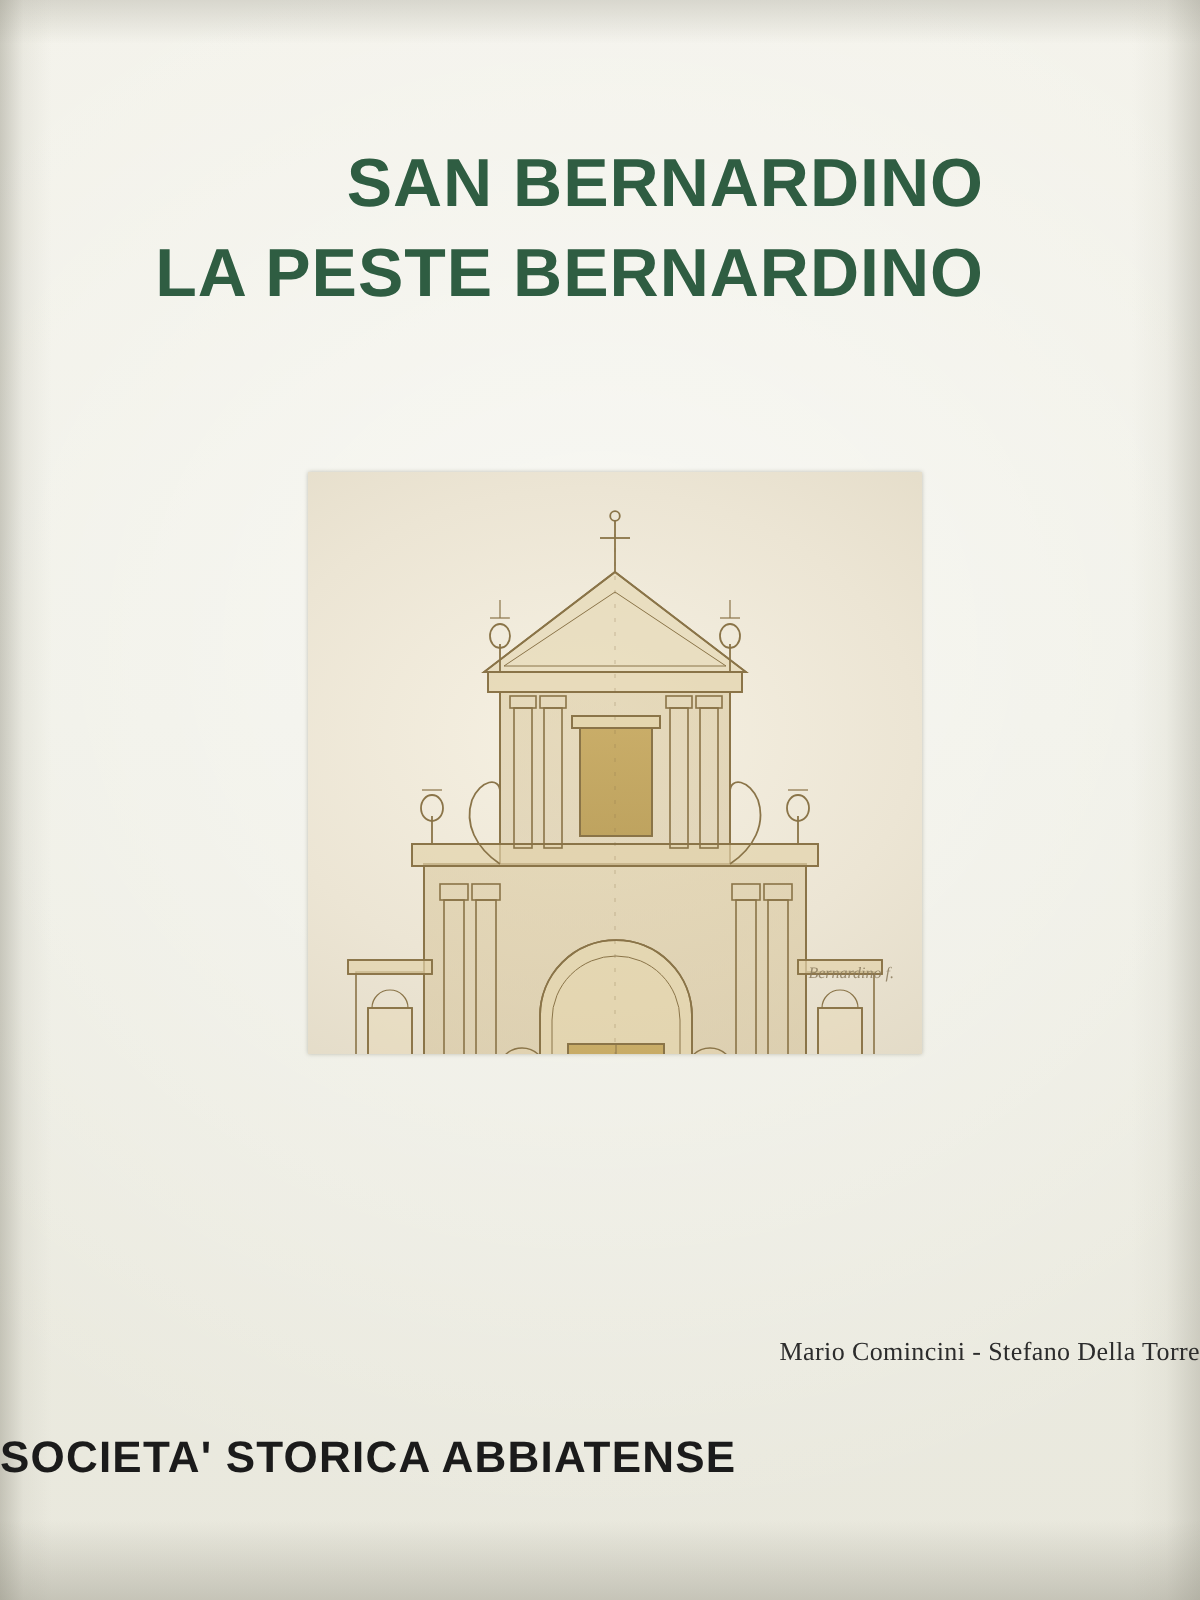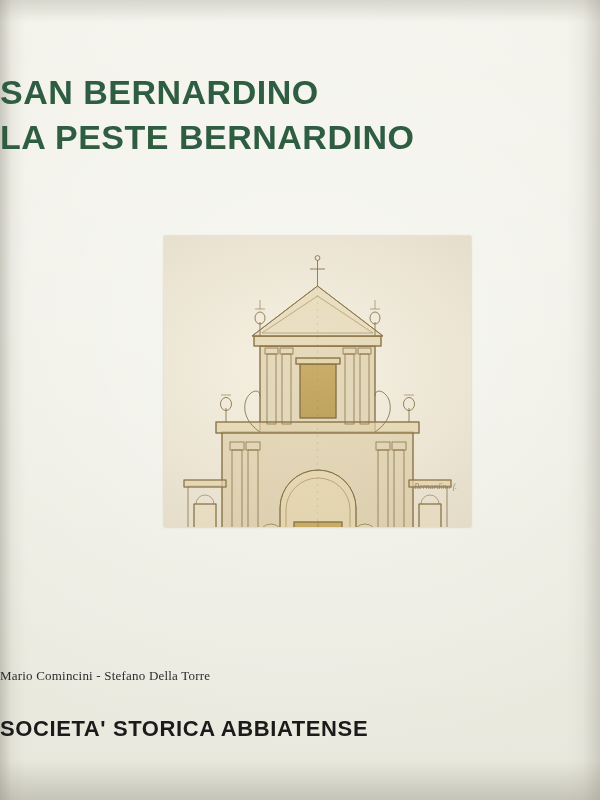--- a/index.html
+++ b/index.html
@@ -58,35 +58,35 @@
     height: 40px;
     background: linear-gradient(0deg, rgba(140,138,124,0.38) 0%, rgba(255,255,255,0) 100%);
     pointer-events: none;
   }
 
   .title-block {
     position: absolute;
     top: 70px;
     left: 0;
     width: 492px;
-    text-align: left;
+    text-align: right;
   }
   .title-line {
     color: #2f5d42;
     font-family: "Liberation Sans", sans-serif;
     font-weight: bold;
     font-size: 34px;
     letter-spacing: 0.5px;
     line-height: 45px;
     white-space: nowrap;
   }
 
   .plate-frame {
     position: absolute;
-    left: 164px;
+    left: 154px;
     top: 236px;
     width: 307px;
     height: 291px;
     background: #fef9c3;
     box-shadow: 0 0 2px rgba(90,85,70,0.35);
     overflow: hidden;
   }
   .plate-paper {
     position: absolute;
     inset: 0;
@@ -106,21 +106,21 @@
     font-size: 8px;
     color: #8a7a5c;
     opacity: 0.85;
   }
 
   .authors {
     position: absolute;
     left: 0;
     top: 668px;
     width: 600px;
-    text-align: left;
+    text-align: right;
     font-family: "Liberation Serif", serif;
     font-size: 13px;
     color: #2c2c2c;
     letter-spacing: 0.2px;
   }
 
   .publisher {
     position: absolute;
     left: 0;
     top: 716px;

